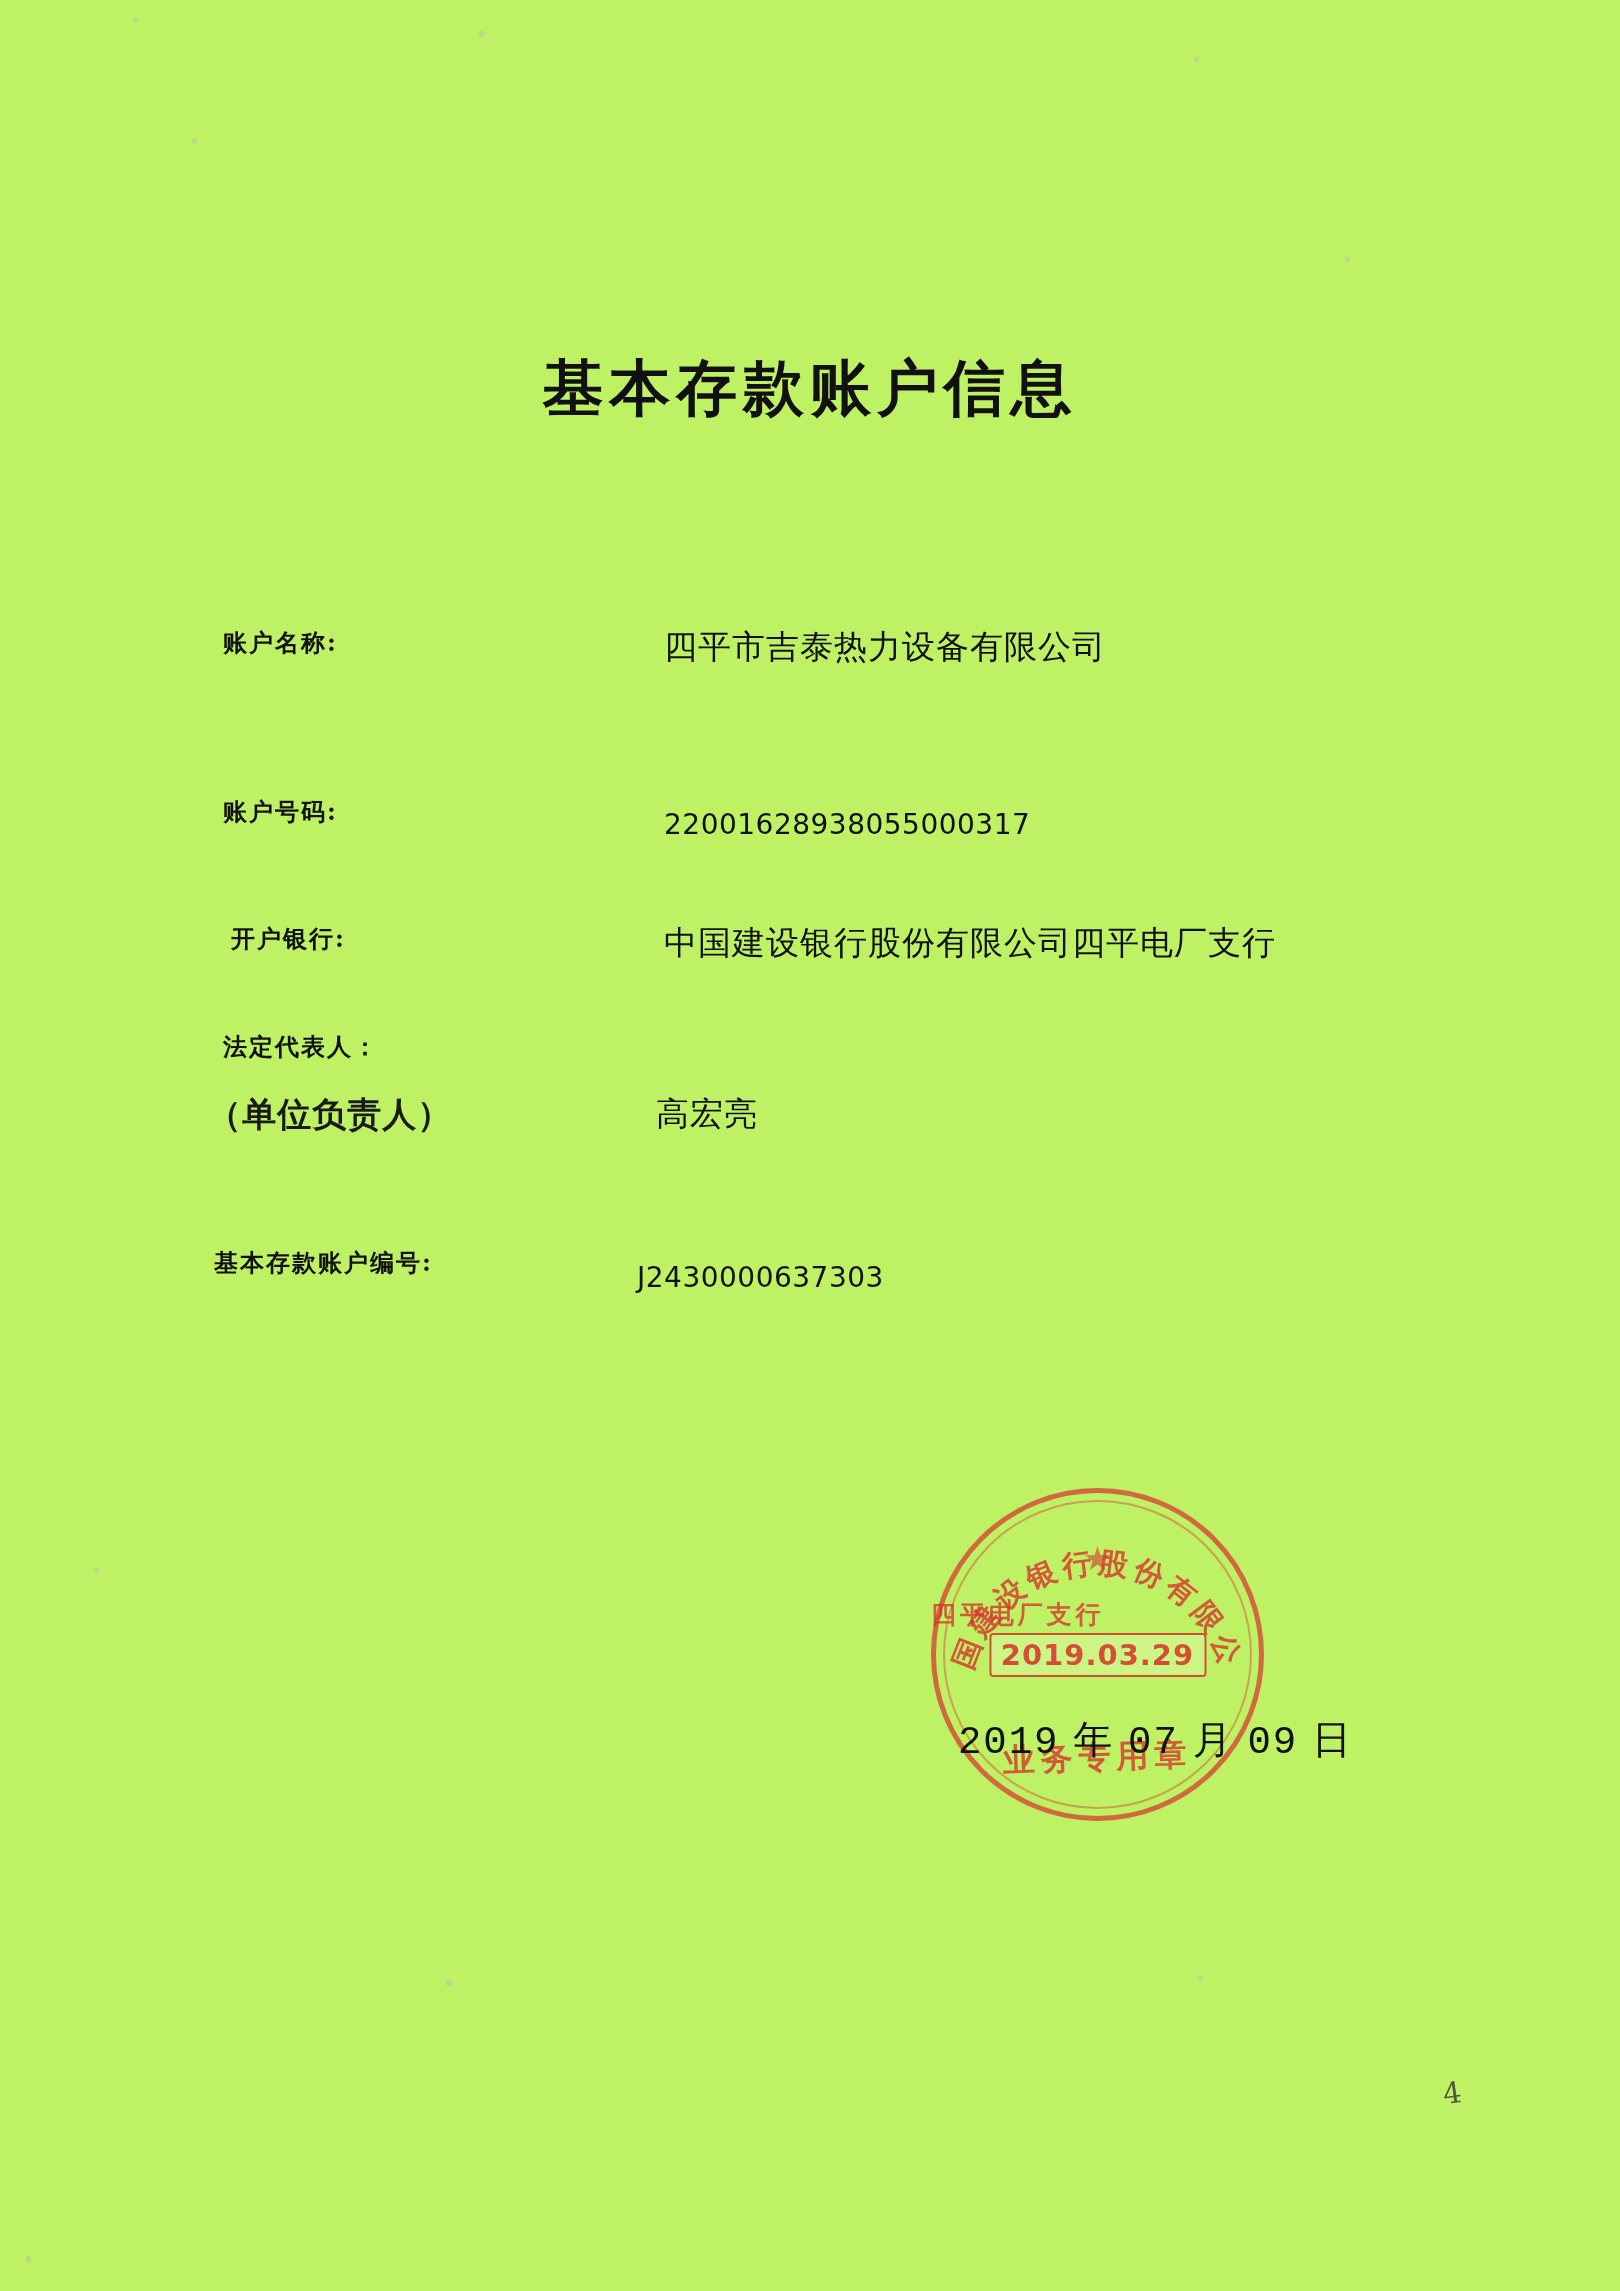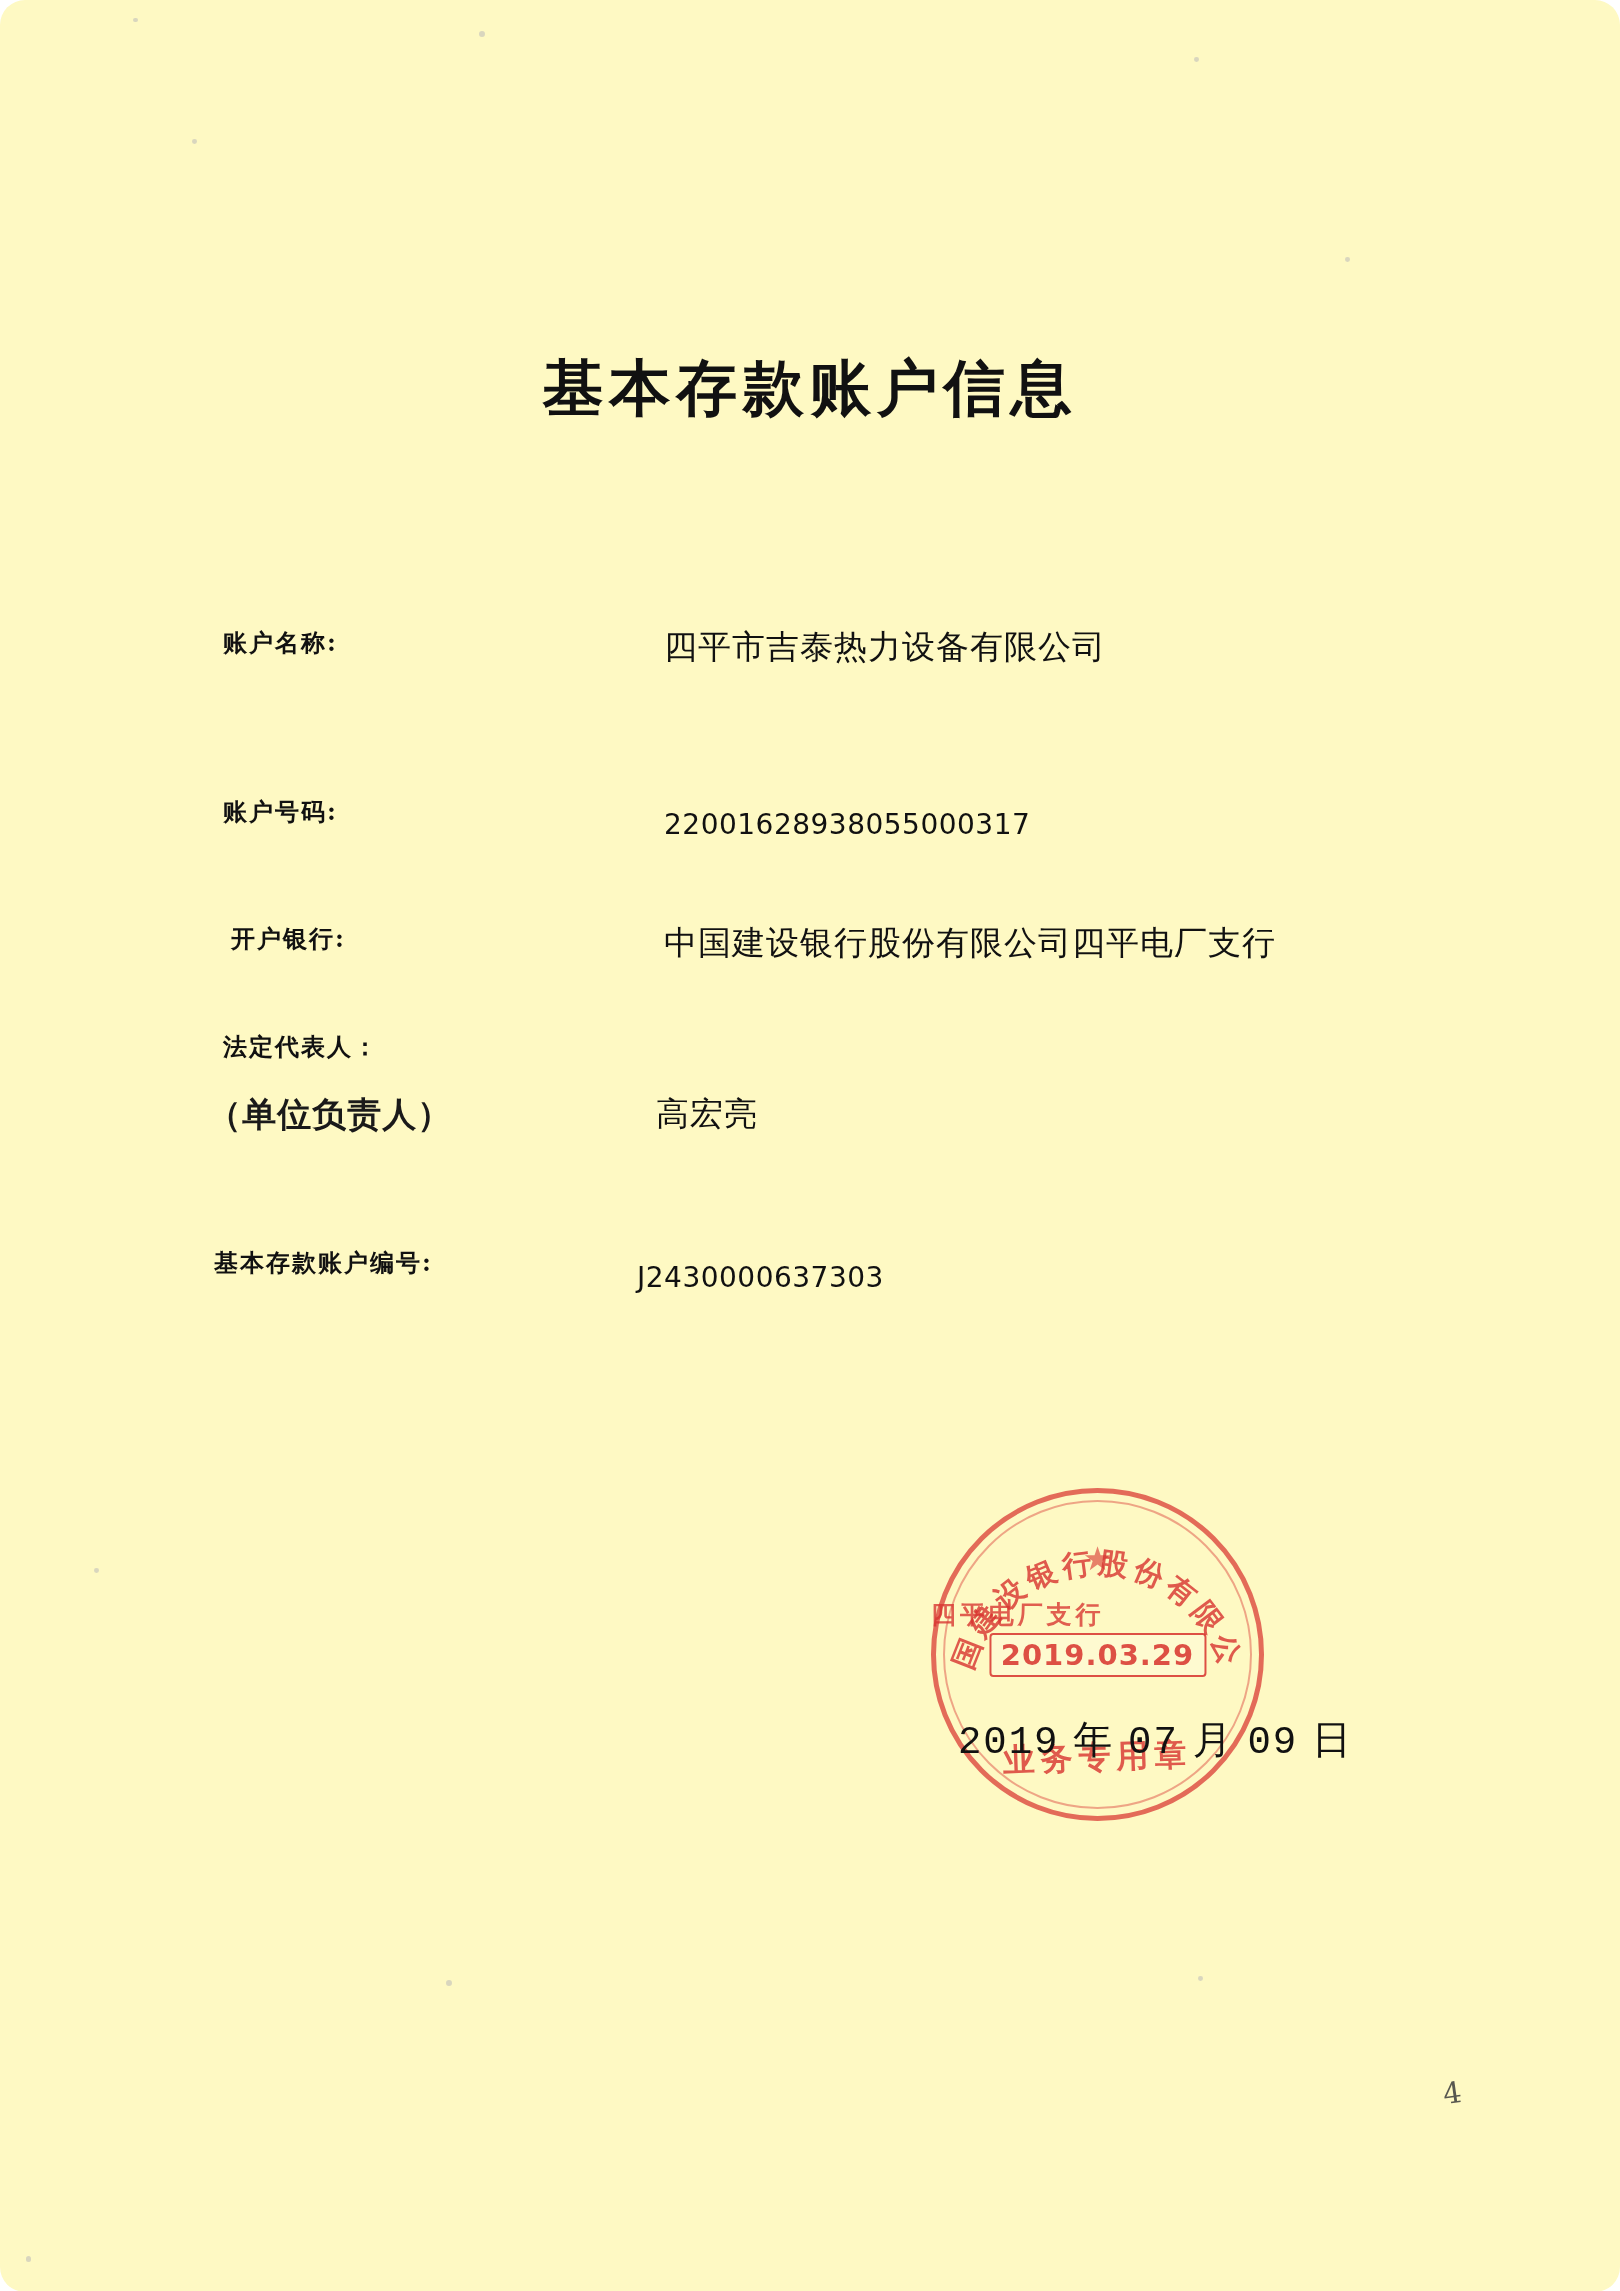--- a/index.html
+++ b/index.html
@@ -12,22 +12,21 @@
     height: 2292px;
     position: relative;
     font-family: "Liberation Serif", "DejaVu Serif", serif;
     color: #1a1a1a;
     overflow: hidden;
   }
 
   .page {
     position: absolute;
     inset: 0;
-    background: #fef9c3;
-    border-radius: 25px;
+    background: #bef264;
   }
 
   
   .speck {
     position: absolute;
     background: #b9b9b9;
     border-radius: 50%;
     opacity: 0.55;
   }
 

